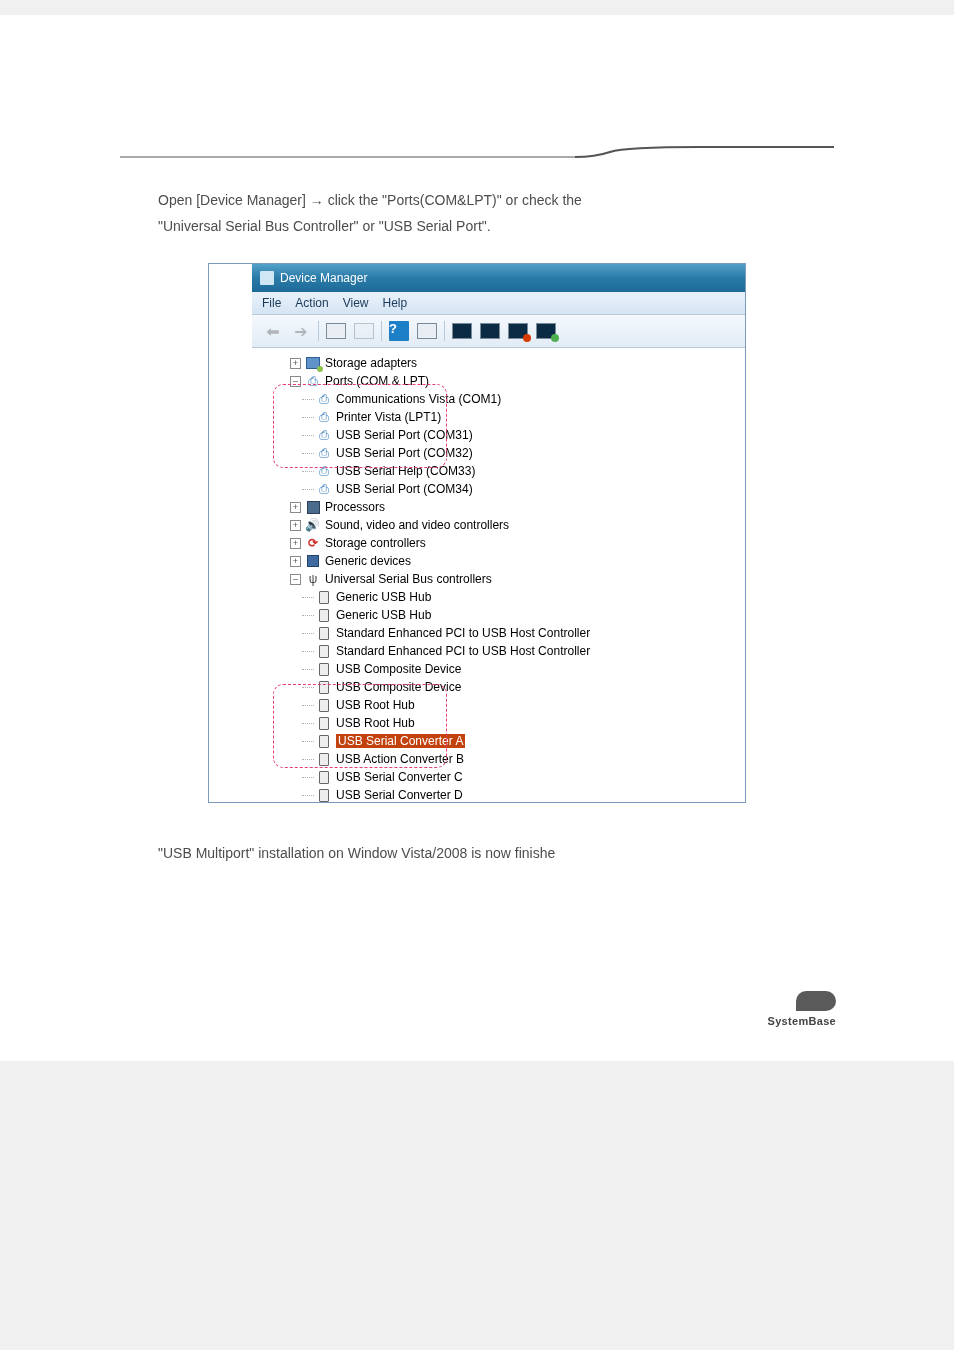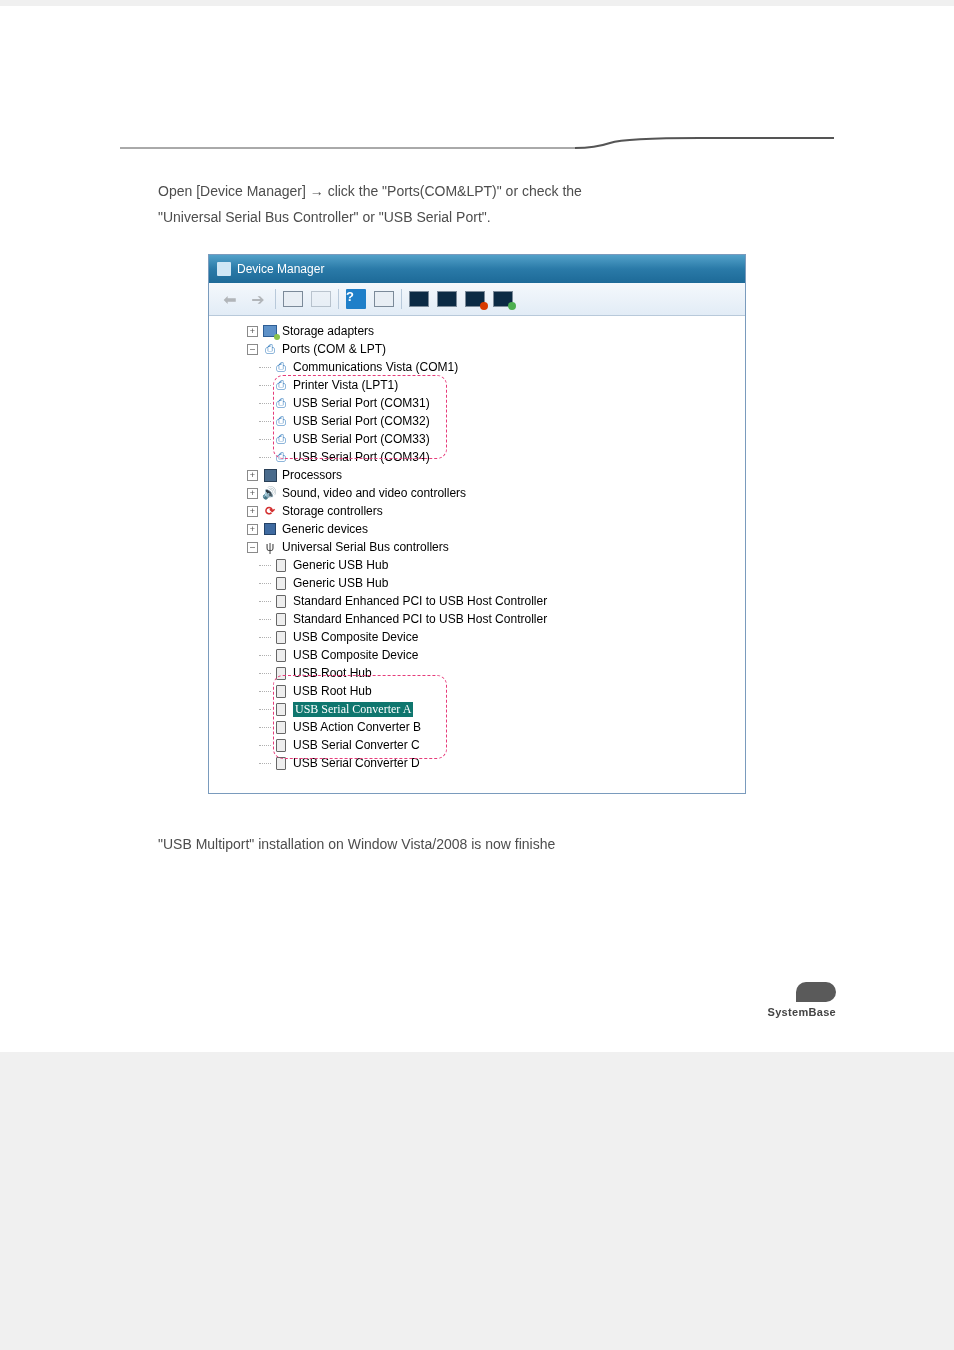--- a/index.html
+++ b/index.html
@@ -5,21 +5,21 @@
   html, body {
     margin: 0;
     padding: 0;
     background: #f0f0f0;
     font-family: "Segoe UI", Tahoma, sans-serif;
     color: #333;
   }
   .page {
     width: 954px;
     height: 1046px;
-    margin: 6px auto;
+    margin: 15px auto;
     background: #fff;
     position: relative;
     box-sizing: border-box;
   }
   
   .header-rule {
     position: absolute;
     top: 130px;
     left: 120px;
     right: 120px;
@@ -44,20 +44,21 @@
     position: absolute;
     top: 248px;
     left: 208px;
     width: 538px;
     height: 540px;
     background: #fff;
     border: 1px solid #7a9bbd;
     box-sizing: border-box;
     font-size: 12px;
     color: #000;
+    padding-left: 43px;
   }
   .title-bar {
     height: 28px;
     background: linear-gradient(to bottom, #52a1c9 0%, #2a7aa8 50%, #1d6a98 100%);
     color: #fff;
     display:flex;
     align-items:center;
     padding-left:8px;
     gap:6px;
     font-size:12px;
@@ -124,21 +125,21 @@
   .indent-1 { margin-left: 26px; }
   .indent-2 { margin-left: 52px; }
   .dots-line { position:relative; }
   .dots-line::before {
     content:"";
     position:absolute;
     left:-14px; top:9px; width:12px; height:0;
     border-top:1px dotted #b0b0b0;
   }
   .sel {
-    background:#0f766e; color:#fff; padding:0 2px;font-family:Liberation Serif, serif;
+    background:#c2410c; color:#fff; padding:0 2px;
   }
   
   .ic-net{ width:12px;height:10px;background:#5e92c9;display:inline-block;border:1px solid #2e5e95;position:relative;}
   .ic-net::after{content:"";position:absolute;right:-4px;bottom:-4px;width:6px;height:6px;background:#8bc34a;border-radius:50%;}
   .ic-port{ color:#2572b8; font-size:12px; }
   .ic-proc{ width:11px;height:11px;background:#4a6b8c;border:1px solid #2a4057;display:inline-block;}
   .ic-sound{ color:#666; font-size:12px;}
   .ic-storage{ color:#d32f2f; font-weight:bold; font-size:14px;}
   .ic-sys{ width:10px;height:10px;background:#3f6aa0;display:inline-block;border:1px solid #234267;}
   .ic-usb{ color:#444; font-size:11px;}
@@ -211,20 +212,26 @@
   <span>"Universal Serial Bus Controller" or "USB Serial Port".</span>
 </div>
 
 <div class="shot">
 
   <div class="title-bar">
     <span class="t-icon"></span>
     <span>Device Manager</span>
   </div>
 
+  <div class="menu-bar">
+    <span class="menu-item">File</span>
+    <span class="menu-item">Action</span>
+    <span class="menu-item">View</span>
+    <span class="menu-item">Help</span>
+  </div>
 
   <div class="tool-bar">
     <div class="tb-btn disabled">
           <span class="tb-arrow">⬅</span>
         </div>
     <div class="tb-btn disabled">
           <span class="tb-arrow">➔</span>
         </div>
     <div class="tb-sep"></div>
     <div class="tb-btn">
@@ -279,21 +286,21 @@
     <div class="nrow indent-2 dots-line">
       <span class="ico ic-port">⎙</span>
       <span class="lbl">USB Serial Port (COM31)</span>
     </div>
     <div class="nrow indent-2 dots-line">
       <span class="ico ic-port">⎙</span>
       <span class="lbl">USB Serial Port (COM32)</span>
     </div>
     <div class="nrow indent-2 dots-line">
       <span class="ico ic-port">⎙</span>
-      <span class="lbl">USB Serial Port (COM33)</span>
+      <span class="lbl">USB Serial Help (COM33)</span>
     </div>
     <div class="nrow indent-2 dots-line">
       <span class="ico ic-port">⎙</span>
       <span class="lbl">USB Serial Port (COM34)</span>
     </div>
     <div class="nrow indent-1">
       <span class="plusbox">+</span>
       <span class="ico">
             <span class="ic-proc"></span>
           </span>

